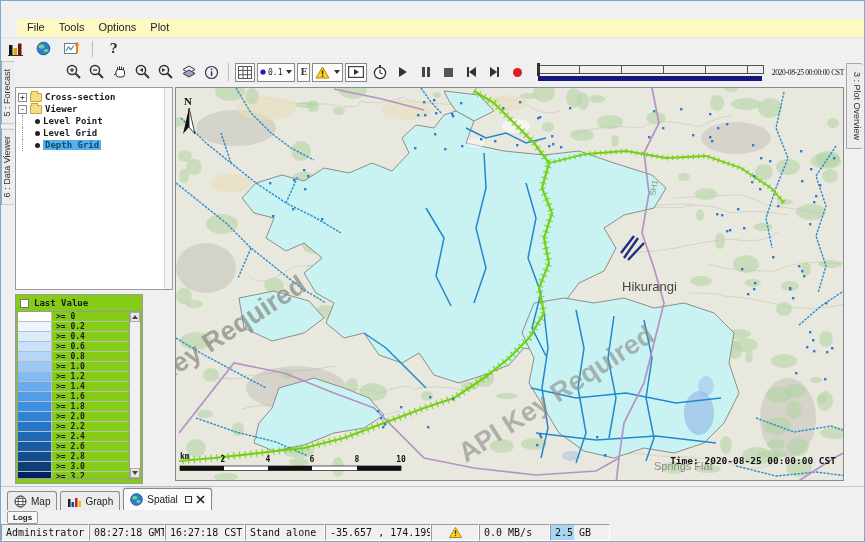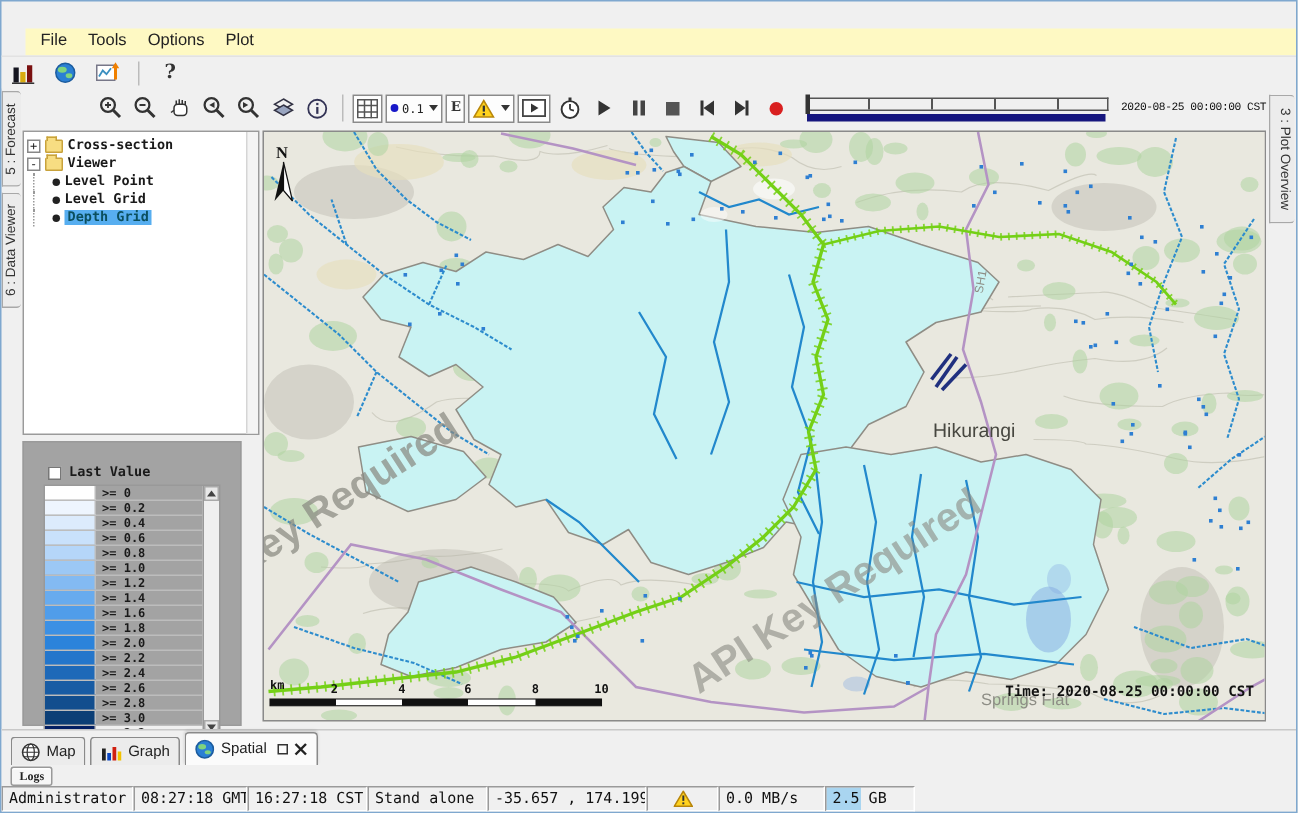--- a/index.html
+++ b/index.html
@@ -37,54 +37,54 @@
   .bar-v{display:block;width:2px;height:10px;background:#333}
   .tri-l{width:0;height:0;border-right:7px solid #333;border-top:5px solid transparent;border-bottom:5px solid transparent}
   .tri-r{width:0;height:0;border-left:7px solid #333;border-top:5px solid transparent;border-bottom:5px solid transparent}
   .icon-rec{width:9px;height:9px;border-radius:50%;background:#d92020}
   .timeline{flex:1;min-width:200px;max-width:338px;height:18px;position:relative;margin-left:8px}
   .tl-axis{position:absolute;top:2px;left:0;right:0;height:9px;border-top:1px solid #555;border-bottom:1px solid #555;background:repeating-linear-gradient(90deg,transparent 0 41px,#555 41px 42px)}
   .tl-axis:before{content:"";position:absolute;left:0;top:-1px;bottom:-1px;width:1px;background:#555}
   .tl-axis:after{content:"";position:absolute;right:0;top:-1px;bottom:-1px;width:1px;background:#555}
   .tl-handle{position:absolute;left:-1px;top:0;width:3px;height:13px;background:#333}
   .tl-bar{position:absolute;left:0;right:2px;top:13px;height:5px;background:#16167e}
-  .tl-date{font-size:7.5px;font-family:Liberation Mono, monospace;color:#111;margin-left:6px;white-space:nowrap;letter-spacing:-0.3px}
+  .tl-date{font-size:7.5px;font-family:Liberation Serif, serif;color:#111;margin-left:6px;white-space:nowrap;letter-spacing:-0.3px}
   
   .panels{position:absolute;left:14px;top:26px;right:20px;bottom:0}
   .tree-panel{position:absolute;left:0;top:2px;width:158px;height:203px;background:#fff;border:1px solid #9a9a9a;font-family:"DejaVu Sans Mono",monospace;font-size:9px;font-weight:bold;color:#1a1a1a;padding:3px 0 0 2px}
   .tree-scroll{position:absolute;right:0;top:0;bottom:0;width:8px;background:#f4f4f4;border-left:1px solid #d5d5d5}
   .trow{display:flex;align-items:center;height:12px;gap:3px}
   .expander{width:9px;height:9px;border:1px solid #888;background:#fff;display:flex;align-items:center;justify-content:center;font-size:8px;line-height:7px;font-weight:normal}
   .folder{width:12px;height:9px;background:#f7dd82;border:1px solid #c8a23c;border-radius:1px;position:relative}
   .folder:before{content:"";position:absolute;top:-3px;left:0;width:5px;height:2px;background:#f7dd82;border:1px solid #c8a23c;border-bottom:none}
   .bullet{width:5px;height:5px;border-radius:50%;background:#222;margin-left:2px}
   .tsel{background:#57aef0;color:#0b4f5e;padding:0 2px}
   .guide{width:8px;border-left:1px dotted #999;height:12px;margin-left:4px}
   
-  .legend-panel{position:absolute;left:0;top:209px;width:146px;height:190px;background:#a3a3a3;border:1px solid #9a9a9a;padding:13px}
+  .legend-panel{position:absolute;left:0;top:209px;width:128px;height:190px;background:#84cc16;border:1px solid #9a9a9a;padding:1px}
   .legend-head{display:flex;align-items:center;gap:5px;height:14px;padding-left:3px}
   .checkbox{width:9px;height:9px;border:1px solid #777;background:#fff}
   .legend-title{font-family:"DejaVu Sans Mono",monospace;font-size:9px;font-weight:bold;color:#1a1a1a}
   .legend-table{position:relative;border:1px solid #999;height:168px;overflow:hidden;margin-top:1px}
   .lg-row{display:flex;height:10px;border-bottom:1px solid #bdbdbd}
   .lg-swatch{width:34px;border-right:1px solid #bdbdbd}
   .lg-label{flex:1;font-family:"DejaVu Sans Mono",monospace;font-size:8px;font-weight:bold;color:#1a1a1a;line-height:9px;padding-left:4px}
   .lg-scroll{position:absolute;right:0;top:0;bottom:0;width:11px;background:#f0f0f0;border-left:1px solid #999}
   .lg-arrow{position:absolute;left:0;right:0;height:10px;background:#e8e8e8;border:1px solid #aaa;display:flex;align-items:center;justify-content:center}
   .arr-up{width:0;height:0;border-left:3px solid transparent;border-right:3px solid transparent;border-bottom:4px solid #444}
   .arr-dn{width:0;height:0;border-left:3px solid transparent;border-right:3px solid transparent;border-top:4px solid #444}
   
   .map-panel{position:absolute;left:160px;top:2px;right:0;bottom:5px;border:1px solid #8a8a8a;background:#e9e8df;overflow:hidden}
   
   .bottombar{position:absolute;bottom:31px;left:0;right:0;height:24px;background:#f0f0f0;border-top:1px solid #c8c8c8;display:flex;align-items:flex-end;padding-left:6px;gap:3px}
   .btab{height:19px;border:1px solid #8a8a8a;border-bottom:none;border-radius:3px 3px 0 0;background:#ececec;display:flex;align-items:center;gap:4px;padding:0 6px;font-size:10px;color:#222}
   .btab.active{background:#fbfbfb;height:22px;box-shadow:0 -1px 2px rgba(0,0,0,.12)}
   .mini-sq{width:7px;height:7px;border:1.4px solid #333;margin-left:3px}
   .logsrow{position:absolute;bottom:17px;left:0;right:0;height:14px;background:#f0f0f0;display:flex;align-items:center;padding-left:6px}
-  .logsbtn{height:13px;border:1px solid #999;border-radius:2px;background:#f6f6f6;box-shadow:inset 0 1px 0 #fff;font-family:Liberation Serif, serif;font-size:8px;font-weight:bold;color:#222;padding:0 5px;line-height:11px}
+  .logsbtn{height:13px;border:1px solid #999;border-radius:2px;background:#f6f6f6;box-shadow:inset 0 1px 0 #fff;font-family:Liberation Sans, sans-serif;font-size:8px;font-weight:bold;color:#222;padding:0 5px;line-height:11px}
   
   .statusbar{position:absolute;bottom:0;left:0;right:0;height:17px;display:flex;font-family:"DejaVu Sans Mono",monospace;font-size:10px;color:#111;background:#f0f0f0}
   .scell{height:17px;border:1px solid;border-color:#9a9a9a #ffffff #ffffff #9a9a9a;padding:1px 4px;white-space:nowrap;overflow:hidden;display:flex;align-items:center}
   .mem{background:linear-gradient(to right,#a9d5f0 0 40%,#f0f0f0 40%)}
   svg{display:block}
 </style>
 </head>
 <body>
 
 <div class="window">

